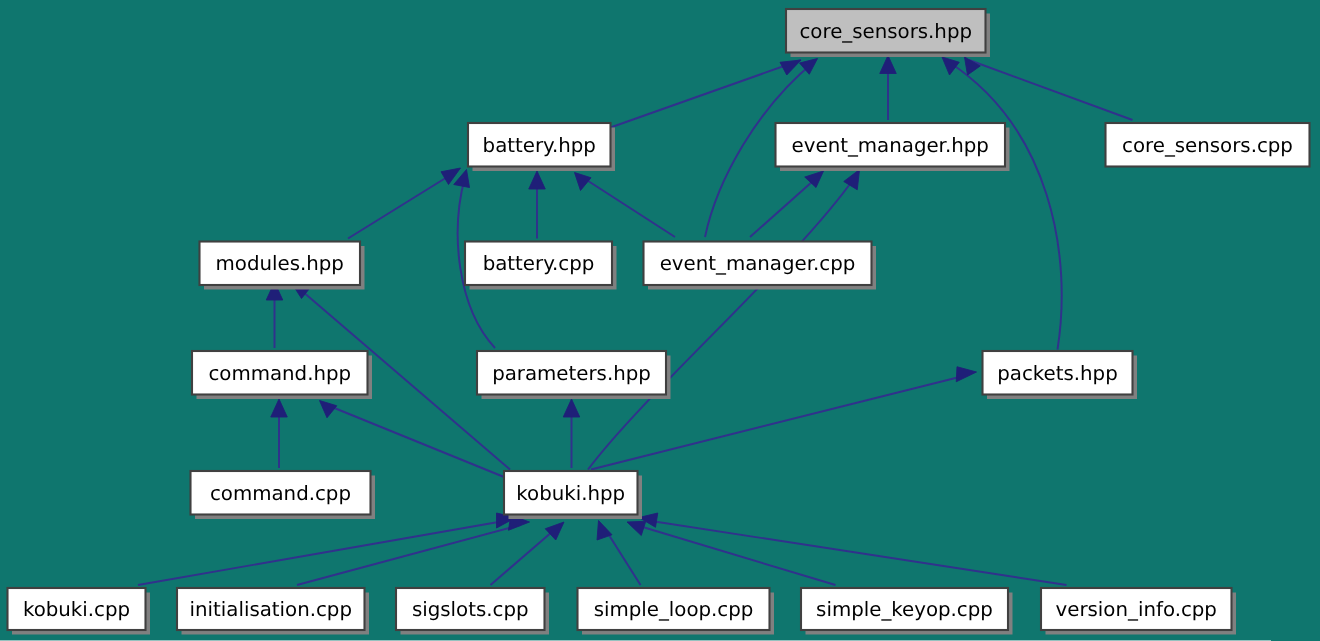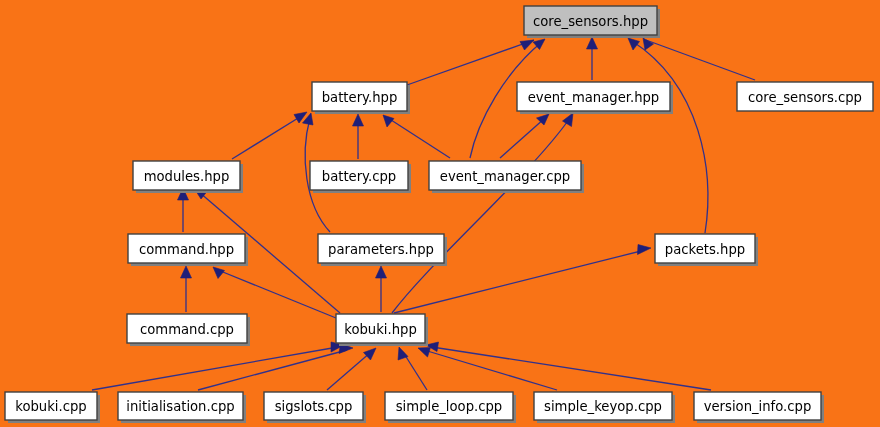--- a/index.html
+++ b/index.html
@@ -4,21 +4,21 @@
 <style>
   html, body {
     margin: 0;
     padding: 0;
     background: #ffffff;
   }
   #graph-root {
     position: relative;
     width: 880px;
     height: 427px;
-    background: #f97316;
+    background: #0f766e;
     font-family: "DejaVu Sans", "Liberation Sans", sans-serif;
     overflow: hidden;
   }
   svg#graph-svg {
     position: absolute;
     left: 0;
     top: 0;
     width: 880px;
     height: 427px;
   }

